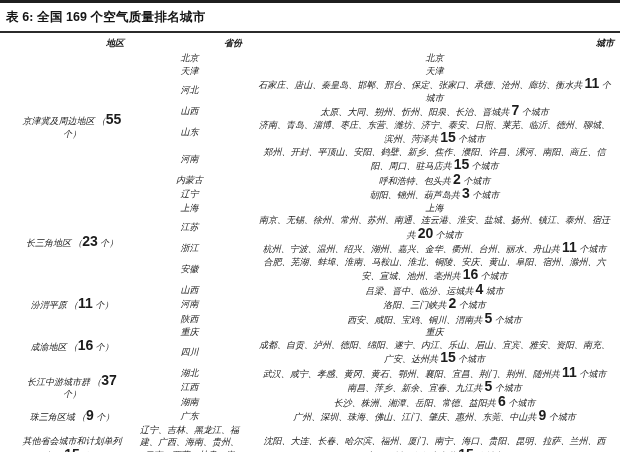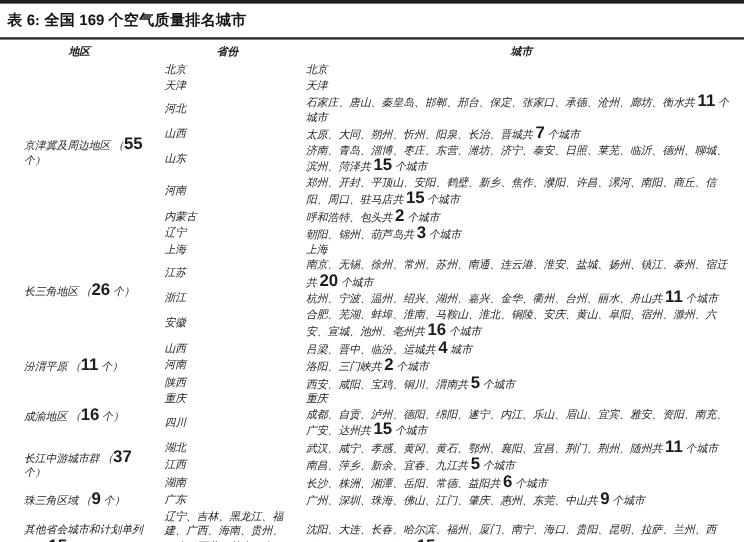--- a/index.html
+++ b/index.html
@@ -21,31 +21,31 @@
     flex:0 0 auto;
   }
   table.aqi {
     width:620px; border-collapse:collapse; table-layout:fixed;
     font-size:9px; flex:0 0 auto;
   }
   col.c-region   { width:130px; }
   col.c-province { width:118px; }
   col.c-cities   { width:372px; }
   thead th {
-    text-align:center; font-weight:bold; font-style:italic;
+    text-align:right; font-weight:bold; font-style:italic;
     font-size:9px; color:#1a1a1a;
     padding:4px 6px 3px 8px; line-height:12px;
     vertical-align:middle;
   }
   thead th.h-province { padding-left:7px; }
   thead th.h-cities   { padding-left:7px; }
   tbody td {
     font-style:italic; line-height:12.5px;
     padding:0 6px 0 7px; vertical-align:middle;
-    color:#1c1c1c; word-break:break-all;
+    color:#1c1c1c; word-break:break-all;text-align:center;
   }
   tbody td.region-cell { padding-left:20px; }
   .num {
     font-family:"Liberation Sans", sans-serif;
     font-weight:700; font-style:normal; font-size:14px;
     letter-spacing:0;
   }
   .title .num { font-size:12.5px; }
   .source {
     font-size:9.5px; font-style:italic; color:#222;
@@ -103,21 +103,21 @@
         </tr>
         <tr>
           <td class="province-cell">内蒙古</td>
           <td class="cities-cell">呼和浩特、包头共 <span class="num">2</span> 个城市</td>
         </tr>
         <tr>
           <td class="province-cell">辽宁</td>
           <td class="cities-cell">朝阳、锦州、葫芦岛共 <span class="num">3</span> 个城市</td>
         </tr>
         <tr>
-          <td class="region-cell" rowspan="4">长三角地区 （<span class="num">26</span> 个）</td>
+          <td class="region-cell" rowspan="4">长三角地区 （<span class="num">23</span> 个）</td>
           <td class="province-cell">上海</td>
           <td class="cities-cell">上海</td>
         </tr>
         <tr>
           <td class="province-cell">江苏</td>
           <td class="cities-cell">南京、无锡、徐州、常州、苏州、南通、连云港、淮安、盐城、扬州、镇江、泰州、宿迁共 <span class="num">20</span> 个城市</td>
         </tr>
         <tr>
           <td class="province-cell">浙江</td>
           <td class="cities-cell">杭州、宁波、温州、绍兴、湖州、嘉兴、金华、衢州、台州、丽水、舟山共 <span class="num">11</span> 个城市</td>

